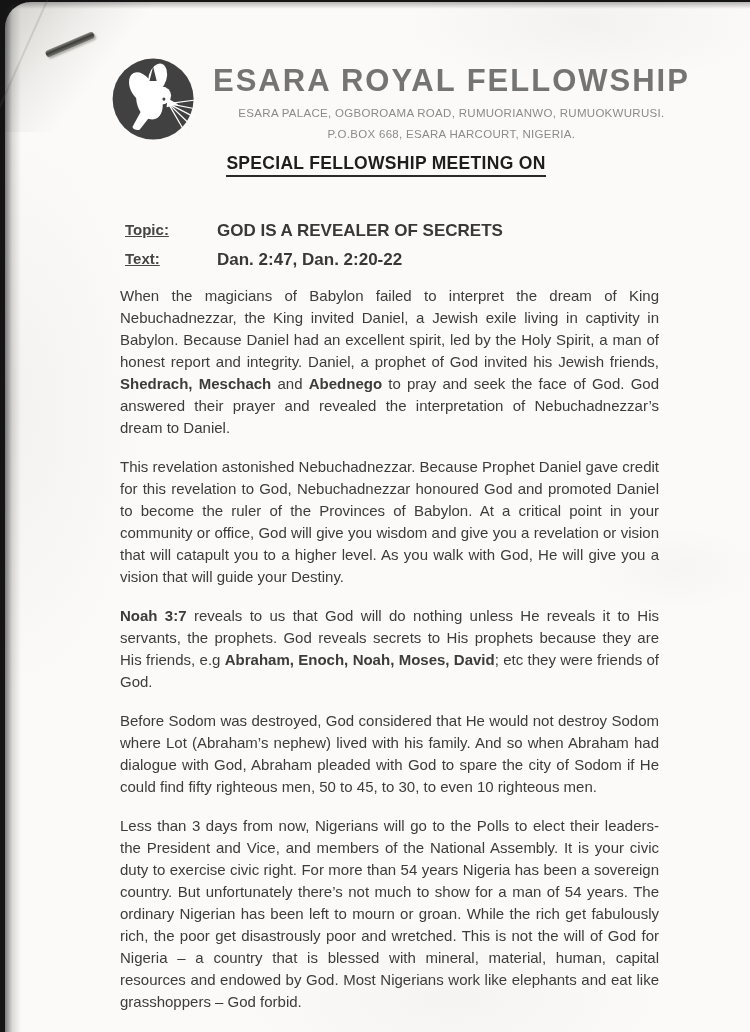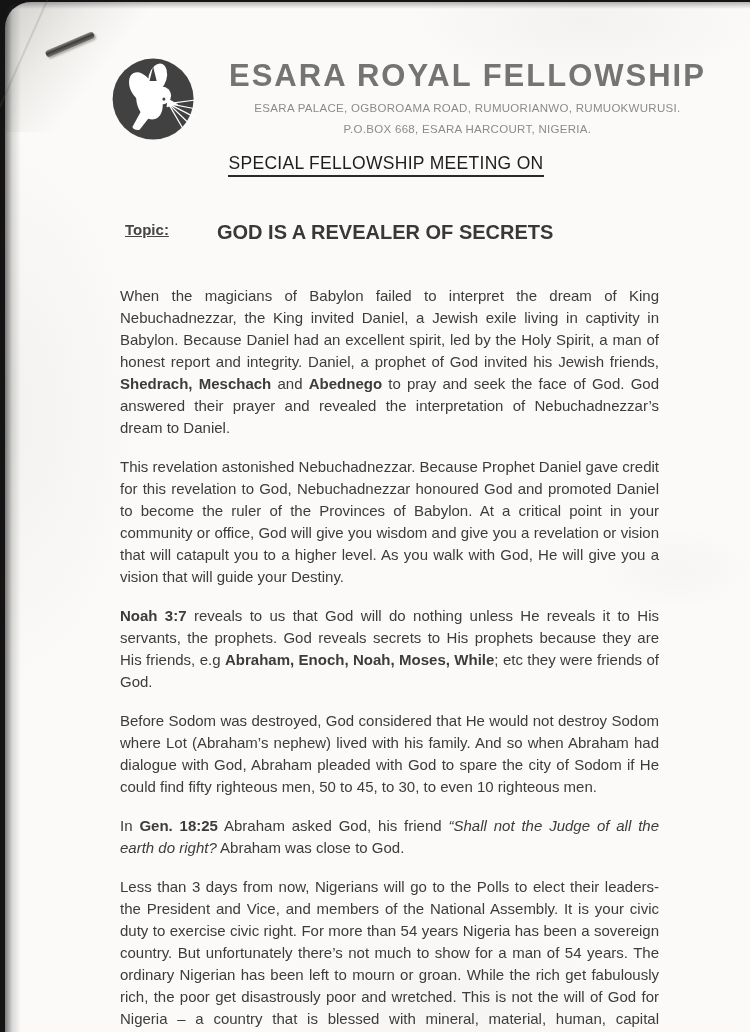--- a/index.html
+++ b/index.html
@@ -53,54 +53,54 @@
     position: absolute; left: 44px; top: 41px; width: 52px; height: 7px;
     background: linear-gradient(to bottom, #8a8a86, #3c3c3a 45%, #76766f);
     border-radius: 3px;
     transform: rotate(-23deg);
     box-shadow: 1px 2px 2px rgba(60,60,55,0.35);
   }
 
   
   .letterhead {
     position: absolute; left: 103px; top: 53px;
-    display: flex; align-items: flex-start; gap: 29px;
+    display: flex; align-items: center; gap: 13px;
   }
   .logo { width: 92px; height: 90px; flex: 0 0 auto; }
   .lh-text { margin-top: 3px; text-align: center; }
   .org-name {
     font-size: 31px; font-weight: 700; letter-spacing: 2px;
     color: #747474; white-space: nowrap; line-height: 36px;
   }
   .addr {
     font-size: 11.5px; color: #8b8b8b; letter-spacing: 0.3px;
     line-height: 14px; white-space: nowrap; margin-top: 7px;
   }
 
   
   .doc-title {
     position: absolute; left: 108px; top: 150px; width: 546px;
     text-align: center; color: #1e1e1e;
   }
   .doc-title .line {
     display: inline-block;
-    font-size: 17.5px; font-weight: 400; letter-spacing: 0.3px;
+    font-size: 17.5px; font-weight: 700; letter-spacing: 0.3px;
     border-bottom: 2px solid #2a2a2a;
     padding-bottom: 1px;
     line-height: 22px;
   }
   .doc-title .row { margin-bottom: 7px; }
 
   
   .meta { position: absolute; left: 120px; top: 219px; }
   .meta-row { display: flex; margin-bottom: 9px; }
   .meta-label {
     width: 92px; font-size: 15px; font-weight: 700; color: #454545; text-decoration: underline;
   }
-  .meta-value { font-size: 20px; font-weight: 700; color: #383838; }
+  .meta-value { font-size: 17px; font-weight: 700; color: #383838; }
 
   
   .paragraphs {
     position: absolute; left: 108px; top: 283px; width: 546px;
   }
   .paragraphs p {
     margin: 0 0 17px 7px;
     font-size: 15px; line-height: 22px;
     color: #3c3c3c;
     text-align: justify;
@@ -144,28 +144,31 @@
       <div class="row">
         <span class="line">SPECIAL FELLOWSHIP MEETING ON</span>
       </div>
     </div>
 
     <div class="meta">
       <div class="meta-row">
         <span class="meta-label">Topic:</span>
         <span class="meta-value">GOD IS A REVEALER OF SECRETS</span>
       </div>
+      <div class="meta-row">
+        <span class="meta-label">Text:</span>
+        <span class="meta-value">Dan. 2:47, Dan. 2:20-22</span>
+      </div>
     </div>
 
     <div class="paragraphs">
         <p><span>When the magicians of Babylon failed to interpret the dream of King Nebuchadnezzar, the King invited Daniel, a Jewish exile living in captivity in Babylon. Because Daniel had an excellent spirit, led by the Holy Spirit, a man of honest report and integrity. Daniel, a prophet of God invited his Jewish friends, </span><span class="bold">Shedrach, Meschach</span><span> and </span><span class="bold">Abednego</span><span> to pray and seek the face of God. God answered their prayer and revealed the interpretation of Nebuchadnezzar’s dream to Daniel.</span></p>
         <p><span>This revelation astonished Nebuchadnezzar. Because Prophet Daniel gave credit for this revelation to God, Nebuchadnezzar honoured God and promoted Daniel to become the ruler of the Provinces of Babylon. At a critical point in your community or office, God will give you wisdom and give you a revelation or vision that will catapult you to a higher level. As you walk with God, He will give you a vision that will guide your Destiny.</span></p>
-        <p><span class="bold">Noah 3:7</span><span> reveals to us that God will do nothing unless He reveals it to His servants, the prophets. God reveals secrets to His prophets because they are His friends, e.g </span><span class="bold">Abraham, Enoch, Noah, Moses, While</span><span>; etc they were friends of God.</span></p>
+        <p><span class="bold">Noah 3:7</span><span> reveals to us that God will do nothing unless He reveals it to His servants, the prophets. God reveals secrets to His prophets because they are His friends, e.g </span><span class="bold">Abraham, Enoch, Noah, Moses, David</span><span>; etc they were friends of God.</span></p>
         <p><span>Before Sodom was destroyed, God considered that He would not destroy Sodom where Lot (Abraham’s nephew) lived with his family. And so when Abraham had dialogue with God, Abraham pleaded with God to spare the city of Sodom if He could find fifty righteous men, 50 to 45, to 30, to even 10 righteous men.</span></p>
-        <p><span>In </span><span class="bold">Gen. 18:25</span><span> Abraham asked God, his friend </span><span class="italic">“Shall not the Judge of all the earth do right?</span><span> Abraham was close to God.</span></p>
         <p><span>Less than 3 days from now, Nigerians will go to the Polls to elect their leaders- the President and Vice, and members of the National Assembly. It is your civic duty to exercise civic right. For more than 54 years Nigeria has been a sovereign country. But unfortunately there’s not much to show for a man of 54 years. The ordinary Nigerian has been left to mourn or groan. While the rich get fabulously rich, the poor get disastrously poor and wretched. This is not the will of God for Nigeria – a country that is blessed with mineral, material, human, capital resources and endowed by God. Most Nigerians work like elephants and eat like grasshoppers – God forbid.</span></p>
       </div>
 
     <div class="corner-shade"></div>
     <div class="crease-line"></div>
     <div class="left-shade"></div>
     <div class="top-shade"></div>
   </div>
 
   <div class="staple"></div>

